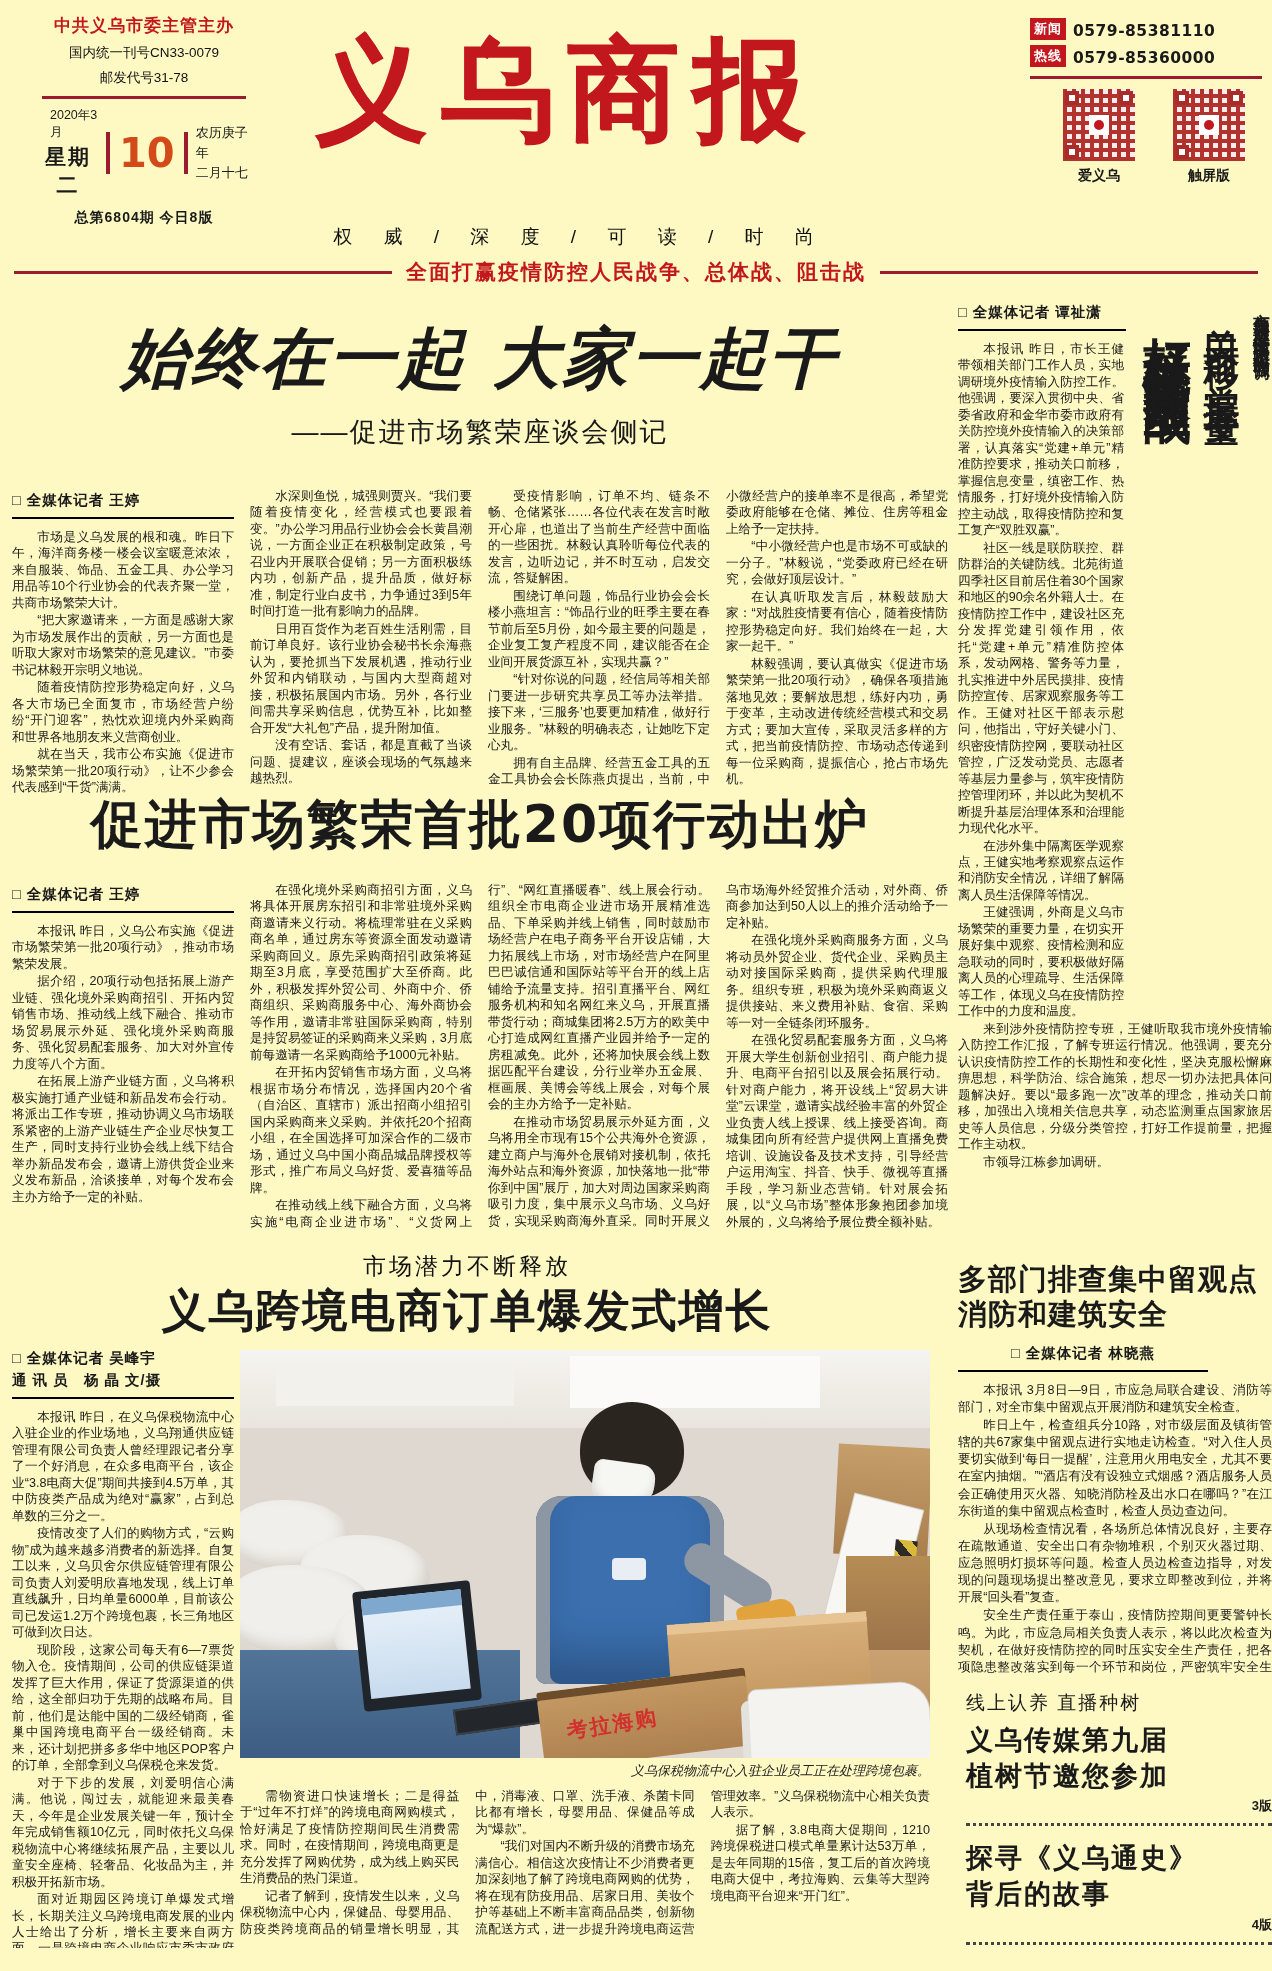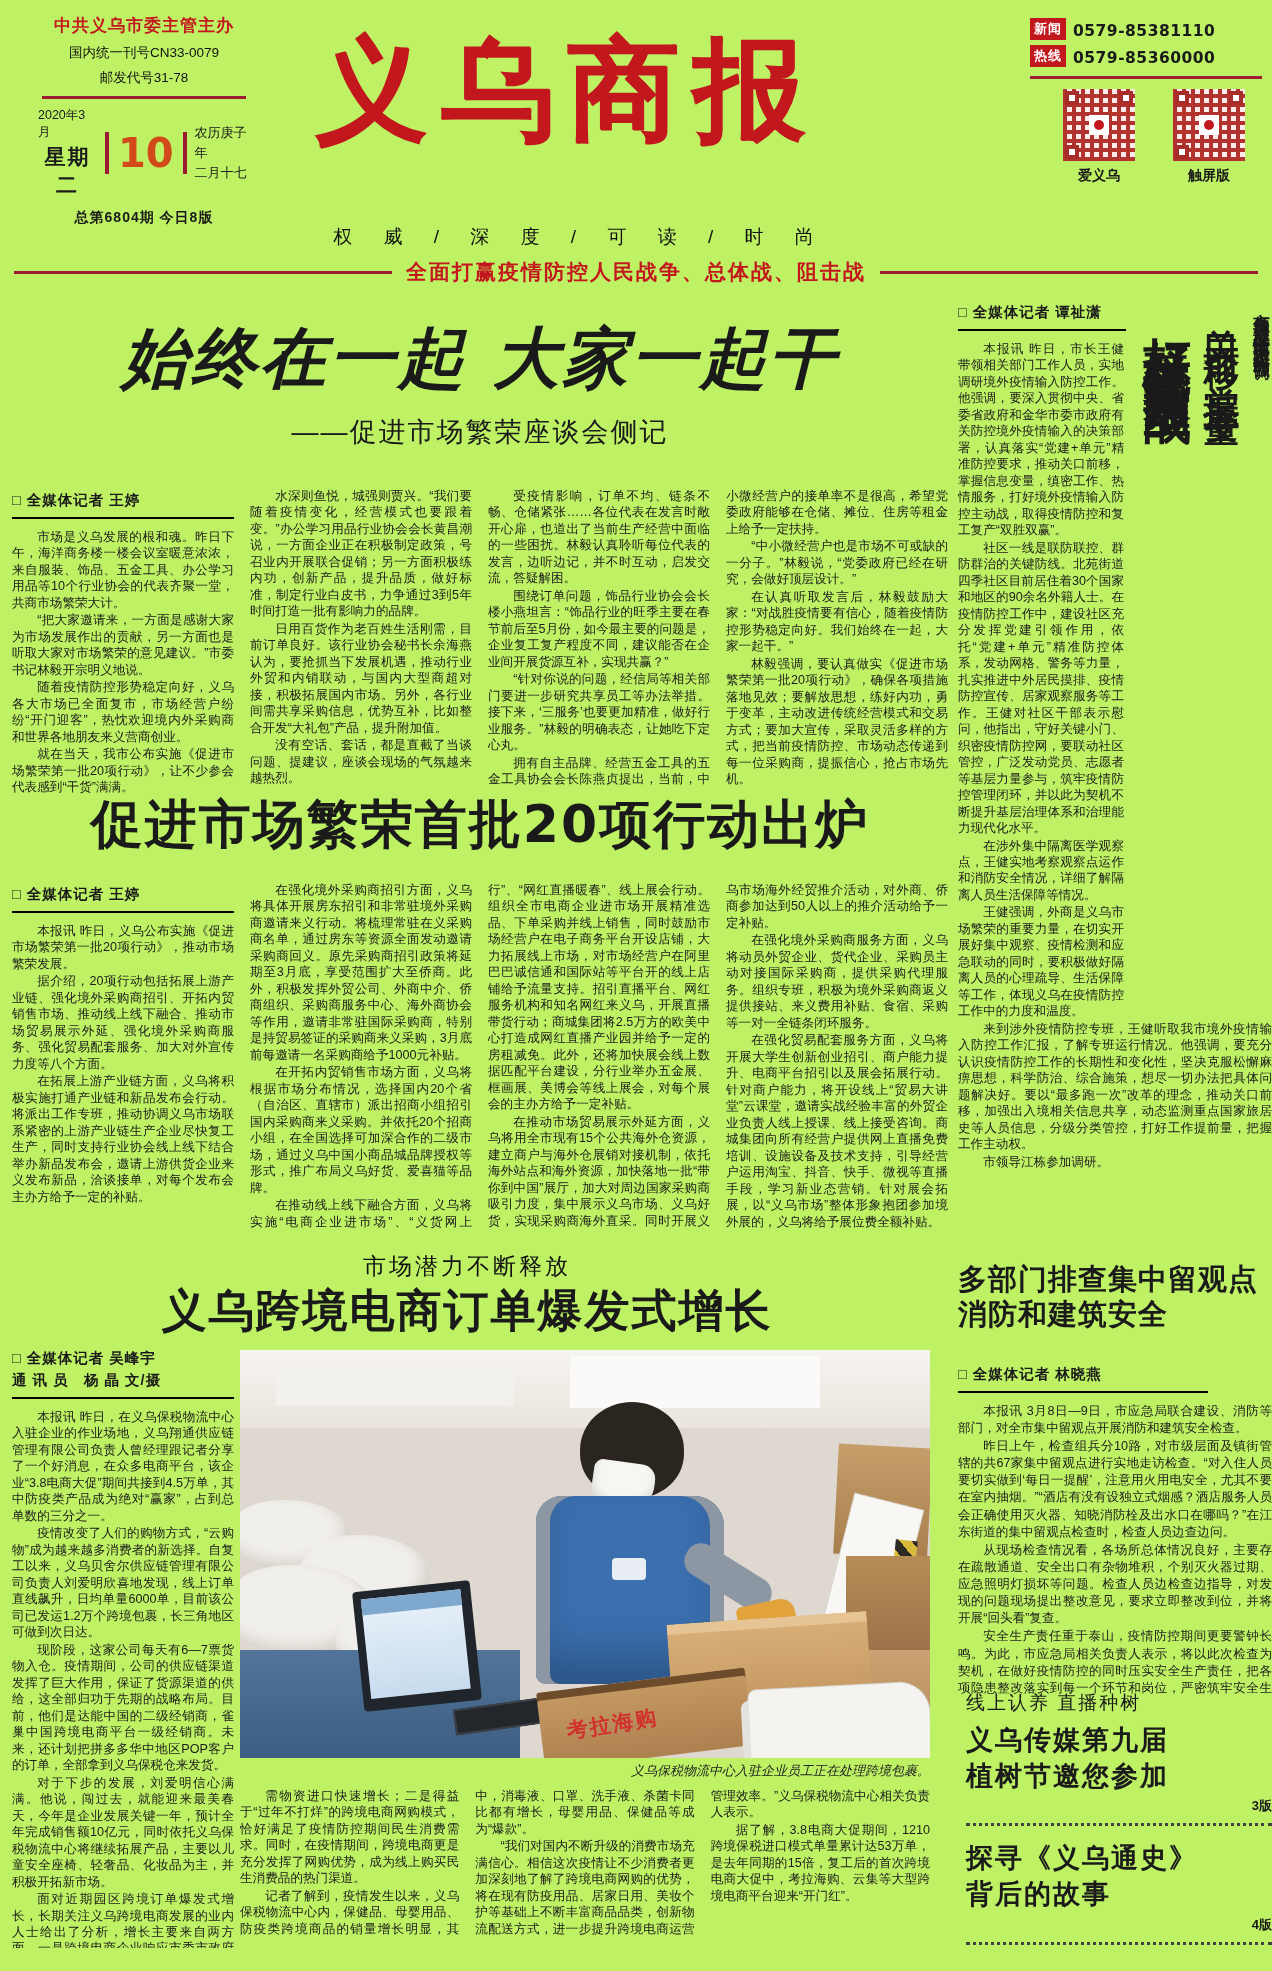--- a/index.html
+++ b/index.html
@@ -1,26 +1,26 @@
 <!DOCTYPE html>
 <html><head>
 <meta charset="utf-8">
 <style>
   html,body{margin:0;padding:0;background:#ffffff;}
   body{font-family:"Liberation Sans","DejaVu Sans",sans-serif;color:#1a1a1a;}
-  #page{position:relative;width:1272px;height:1971px;background:#bef264;overflow:hidden;margin:0 auto;}
+  #page{position:relative;width:1272px;height:1971px;background:#fef9c3;overflow:hidden;margin:0 auto;}
   .abs{position:absolute;}
 
   
   .mh-left{left:38px;top:14px;width:212px;text-align:center;}
   .mh-organizer{color:#c3171e;font-weight:900;font-size:17px;letter-spacing:1px;}
   .mh-issn,.mh-postal{font-size:13.5px;margin-top:7px;color:#111;}
   .mh-rule{height:3px;background:#9b1b30;margin:9px 4px 8px;}
   .mh-daterow{display:flex;justify-content:center;align-items:center;gap:8px;margin-top:2px;}
-  .mh-ym{font-size:12.5px;text-align:left;}
+  .mh-ym{font-size:12.5px;text-align:left;margin-left:12px;}
   .mh-weekday{font-size:21px;font-weight:900;margin-top:2px;letter-spacing:2px;}
   .mh-day{border-left:4px solid #9b1b30;border-right:4px solid #9b1b30;padding:0 9px;
           font-size:40px;font-weight:900;color:#d34a1a;line-height:1.05;font-family:"DejaVu Sans",sans-serif;}
   .mh-lunar{font-size:13px;text-align:left;line-height:1.55;}
   .mh-issue{font-size:14px;font-weight:bold;margin-top:10px;letter-spacing:1px;}
 
   .mh-title{left:272px;top:8px;width:590px;text-align:center;color:#c3171e;
             font-size:112px;font-weight:900;letter-spacing:14px;line-height:1.45;
             font-family:"DejaVu Sans",sans-serif;text-shadow:1px 1px 0 #c3171e;}
   .mh-tagline{left:300px;top:224px;width:560px;text-align:center;font-size:19px;
@@ -127,21 +127,21 @@
   .sb-r1{left:958px;top:300px;width:314px;height:958px;}
   .vhead-block{float:right;width:138px;height:702px;margin:0 0 12px 10px;display:flex;justify-content:flex-end;gap:9px;}
   .vh{writing-mode:vertical-rl;font-family:"DejaVu Sans",sans-serif;}
   .vh-main{font-size:47px;font-weight:900;letter-spacing:5px;line-height:1.05;}
   .vh-mid{font-size:36px;font-weight:900;letter-spacing:9px;line-height:1.1;height:430px;}
   .vh-kicker{font-size:16.5px;font-weight:700;letter-spacing:3px;height:368px;}
   .sb-r1 .byline{width:168px;}
 
   .sb-r2{left:958px;top:1262px;width:314px;height:420px;}
   .r2-headline{font-size:29px;font-weight:900;line-height:1.22;letter-spacing:1px;font-family:"DejaVu Sans",sans-serif;}
-  .sb-r2 .byline{margin-top:29px;width:250px;}
+  .sb-r2 .byline{margin-top:8px;width:250px;text-align:center;}
   .sb-r2 .bodytext{font-size:12.6px;line-height:1.36;height:292px;}
 
   .sb-promos{left:958px;top:1690px;width:314px;}
   .promo{border-bottom:3px dotted #444;padding-bottom:8px;margin-bottom:14px;margin-left:8px;}
   .promo-kicker{font-size:19px;letter-spacing:2px;margin-bottom:6px;}
   .promo-title{font-size:27px;font-weight:900;line-height:1.32;letter-spacing:2px;font-family:"DejaVu Sans",sans-serif;}
   .promo-page{font-size:13px;font-weight:bold;text-align:right;margin-top:4px;}
   .sb-footer{left:958px;top:1941px;width:314px;font-size:12px;font-weight:bold;text-align:center;letter-spacing:0.5px;margin-top:33px;}
 </style>
 </head>

